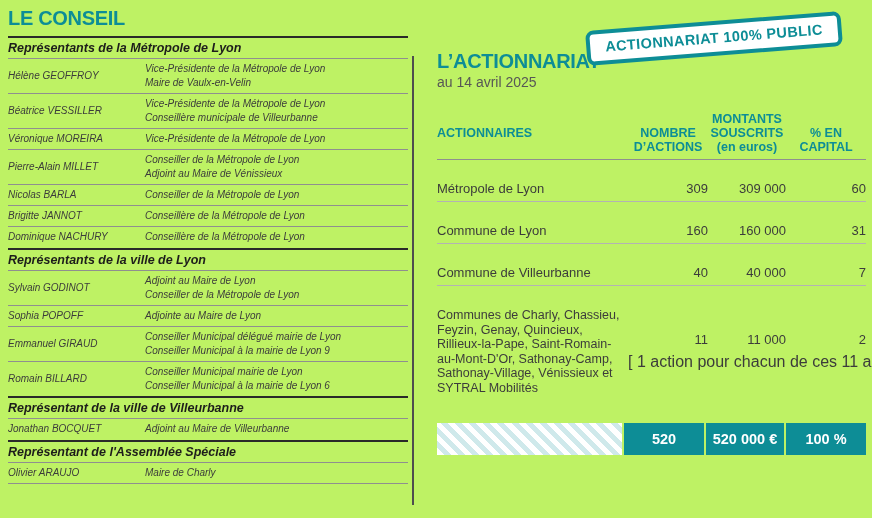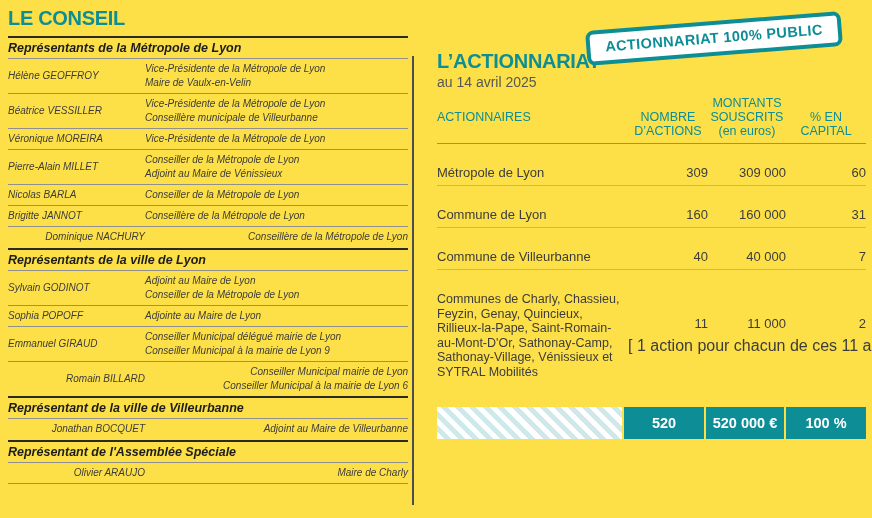--- a/index.html
+++ b/index.html
@@ -1,47 +1,47 @@
 <!DOCTYPE html>
 <html><head>
 <meta charset="utf-8">
 <style>
   * { margin:0; padding:0; box-sizing:border-box; }
   html,body { background:#ffffff; }
   body { font-family:"Liberation Sans", sans-serif; }
-  .page { position:relative; width:872px; height:518px; background:#fde047; overflow:hidden; }
+  .page { position:relative; width:872px; height:518px; background:#bef264; overflow:hidden; }
 
   
   .left-panel { position:absolute; left:8px; top:8px; width:400px; }
   .main-title { color:#0d8d96; font-size:20px; font-weight:bold; line-height:21px; letter-spacing:-0.3px; }
   .title-date { color:#575756; font-size:15px; font-weight:normal; letter-spacing:0; margin-left:5px; }
   .admin-table { margin-top:7px;font-style:italic; }
   .section-header { border-top:2px solid #2a2a29; border-bottom:1px solid #8f8f8f;
                     font-size:12.5px; font-weight:bold; color:#1d1d1b; padding:3px 0; }
   .row { display:flex; align-items:center; border-bottom:1px solid #8f8f8f; padding:2.5px 0; font-size:10px; color:#3c3c3b; line-height:14.5px; min-height:21px; }
-  .section .row:last-child { border-bottom:none;text-align:right; }
+  .section .row:last-child { border-bottom:none; }
   .admin-table .section:last-child .row:last-child { border-bottom:1px solid #8f8f8f; }
   .row-name { width:137px; flex:none; }
   .row-roles { flex:1; }
 
   
   .divider { position:absolute; left:412px; top:56px; width:2px; height:449px; background:#4e4e4e; }
 
   
   .right-panel { position:absolute; left:437px; top:0; width:429px; }
   .badge { position:absolute; top:21px; right:24px; border:4px solid #0d8d96; border-radius:8px;
            color:#0d8d96; font-weight:bold; font-size:14.5px; letter-spacing:0.4px;
            padding:5px 15px 6px; transform:rotate(-4.5deg); white-space:nowrap; background:#fff; }
   .right-title { margin-top:50px; color:#0d8d96; font-size:20px; font-weight:bold; letter-spacing:-0.3px; }
   .right-date { color:#575756; font-size:14px; margin-top:1px; }
   .share-table { margin-top:6px; }
   .thead { display:grid; grid-template-columns:1fr 80px 78px 80px; align-items:end;
            border-bottom:1px solid #8f8f8f; padding-bottom:5px; }
-  .col-head { color:#0d8d96; font-weight:normal; font-size:12.5px; line-height:14px;
-              text-align:center; white-space:pre-line; }
+  .col-head { color:#0d8d96; font-weight:bold; font-size:12.5px; line-height:14px;
+              text-align:center; white-space:pre-line;margin-top:16px; }
   .col-head.first { text-align:left; align-self:center; }
   .trow { display:grid; grid-template-columns:1fr 80px 78px 80px; align-items:center;
           border-bottom:1px solid #b3b3b3; padding:5px 0; font-size:13px; color:#3c3c3b;margin-top:16px; }
   .trow.multi { border-bottom:none; padding:6px 0 4px; }
   .num { text-align:right; }
   .multi-name { font-size:12.5px; line-height:14.5px; padding-right:4px; }
   .multi-right { grid-column:2/5; display:flex; flex-direction:column; justify-content:center; }
   .multi-nums { display:grid; grid-template-columns:80px 78px 80px; }
   .note { font-size:16px; color:#3c3c3b; text-align:center; margin-top:6px; white-space:nowrap; }
   .total-row { display:grid; grid-template-columns:1fr 80px 78px 80px; gap:2px; margin-top:24px; height:32px; }

